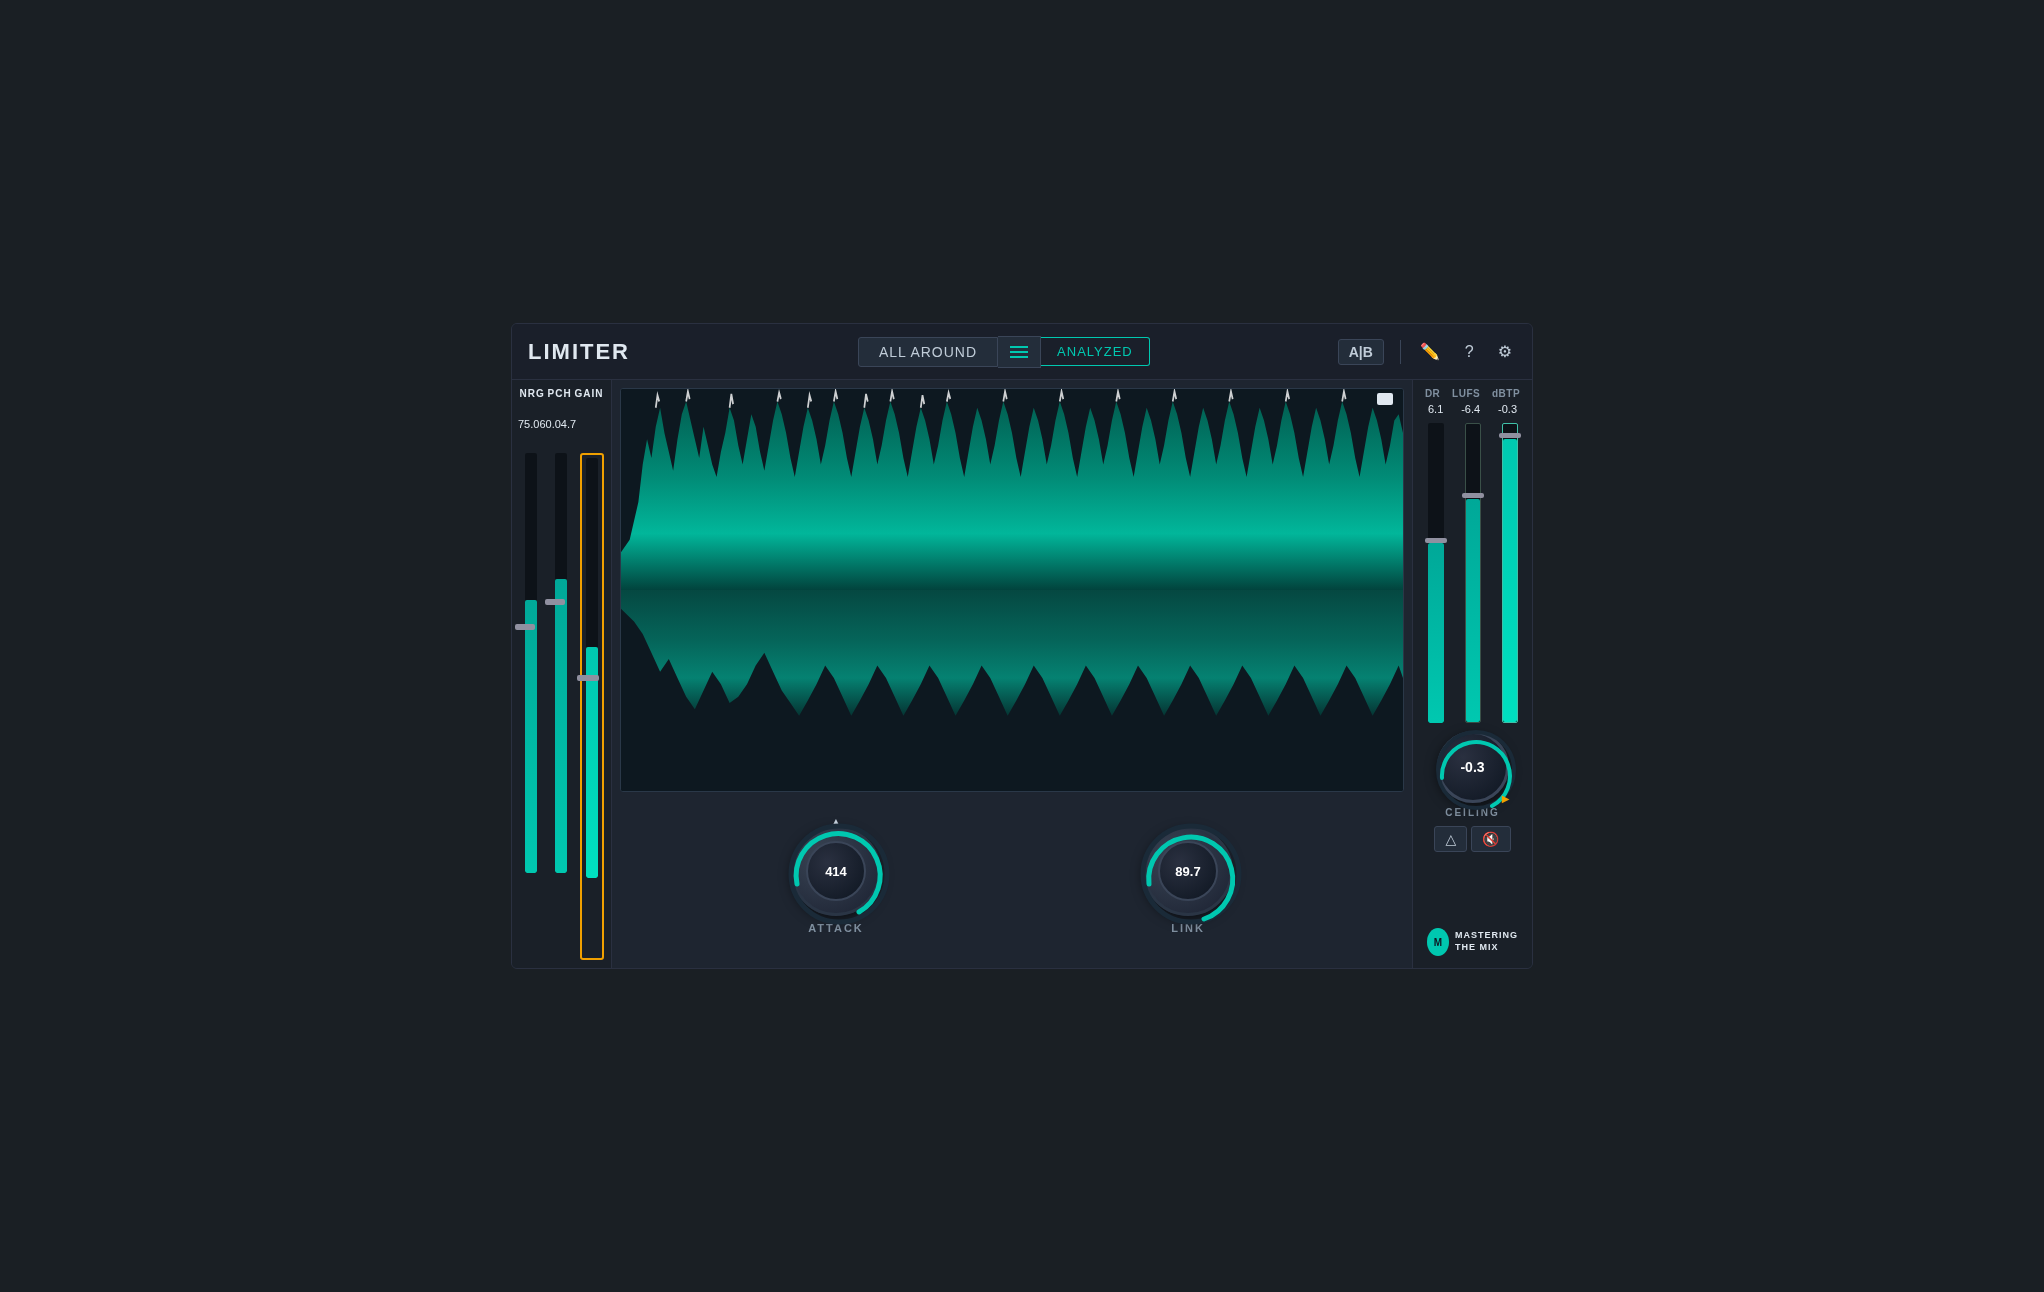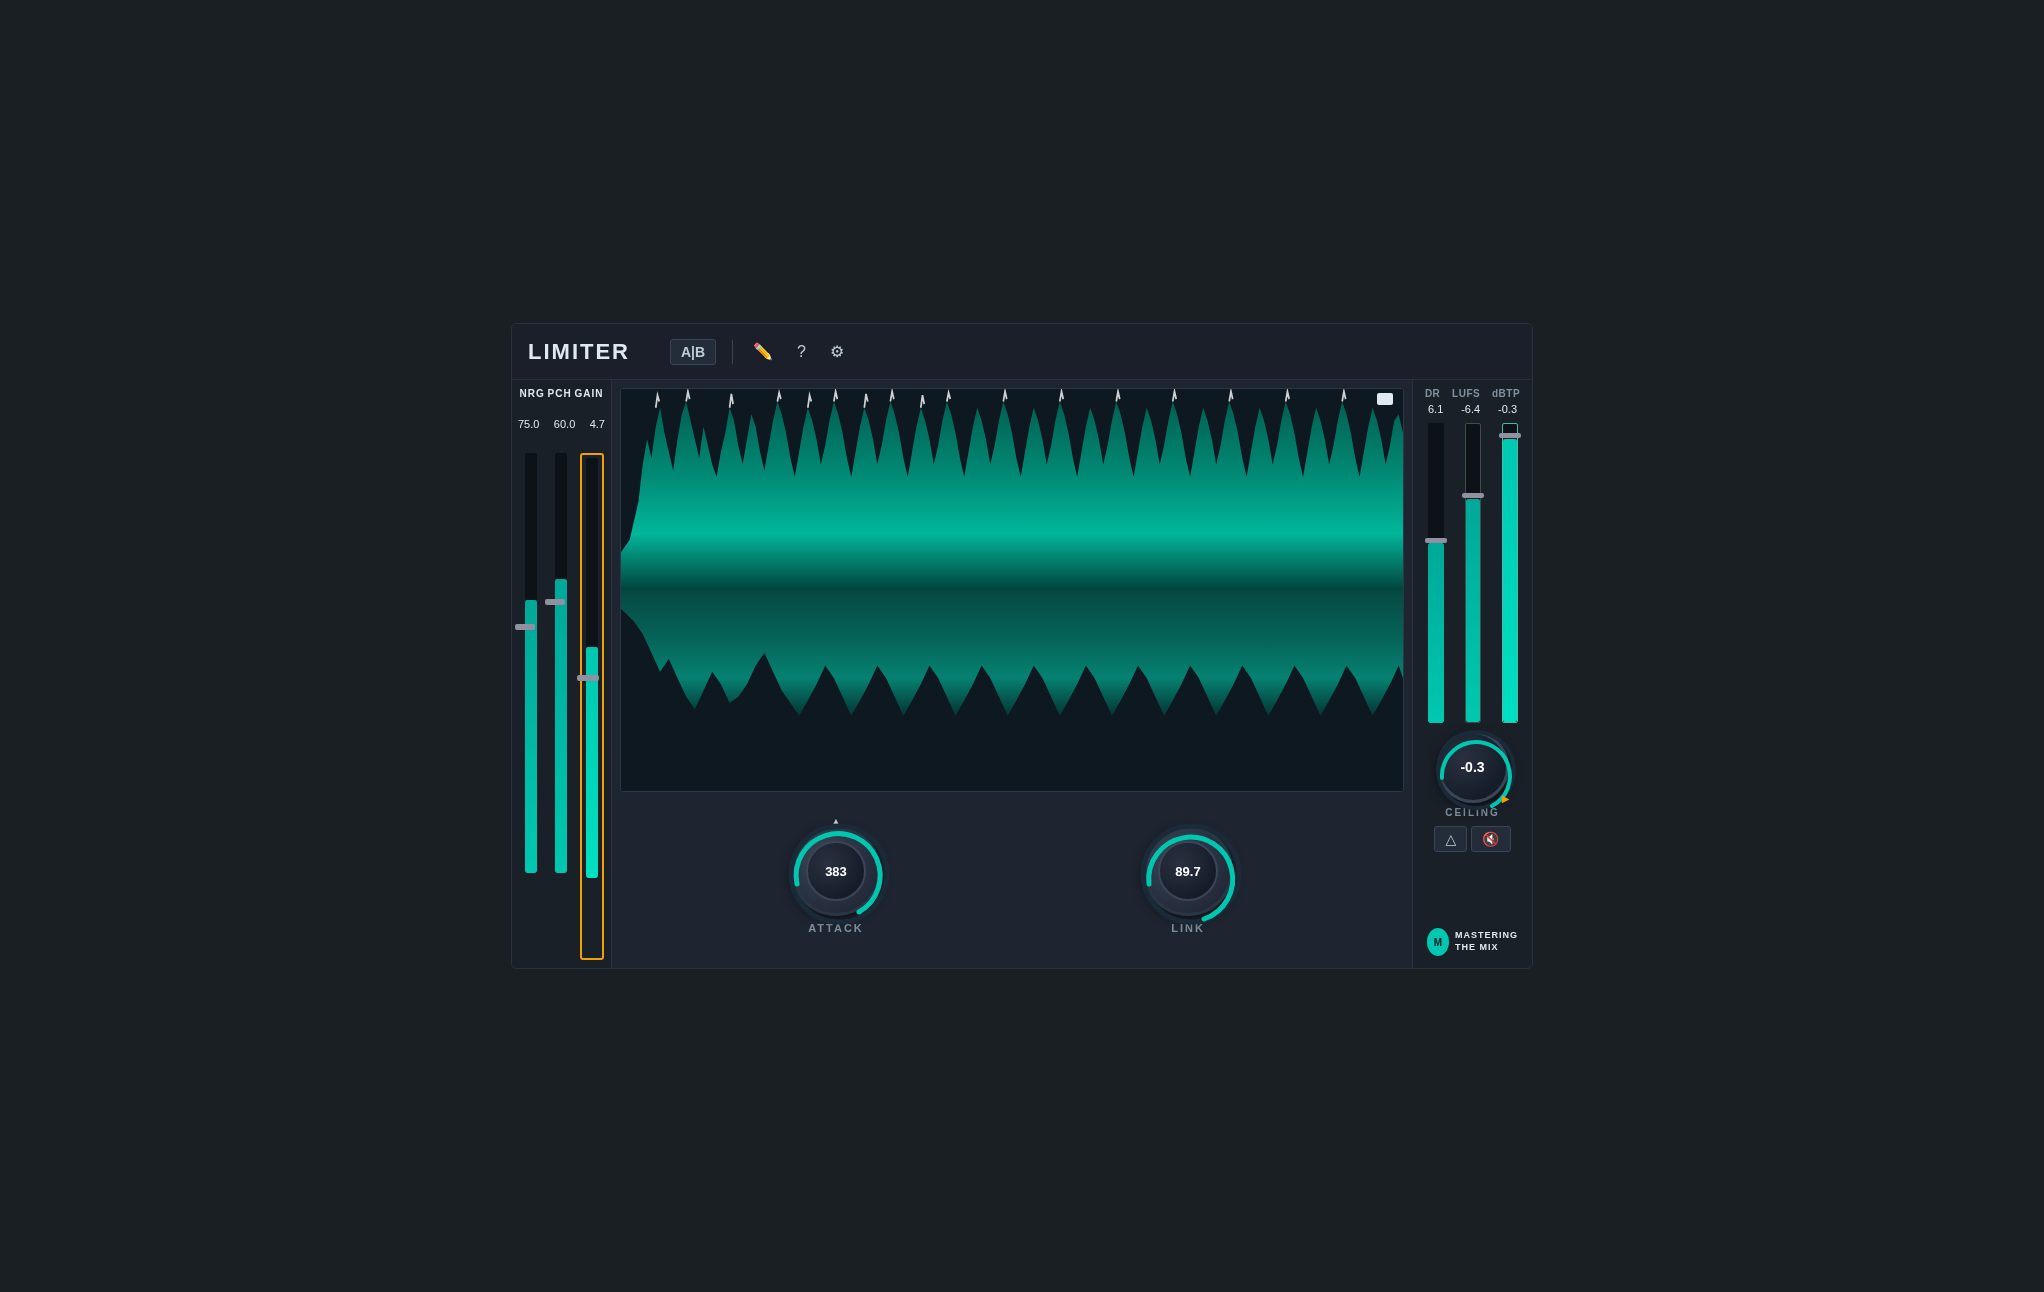--- a/index.html
+++ b/index.html
@@ -137,21 +137,21 @@
       font-size: 10px;
       font-weight: 700;
       letter-spacing: 1px;
       text-align: center;
     }
     .meter-label.active {
       color: #e0e8f0;
     }
     .meter-values {
       display: flex;
-      justify-content: space-between;
+      justify-content: flex-start;
       margin-bottom: 8px;
     }
     .meter-value {
       color: #8090a0;
       font-size: 11px;
       text-align: center;
     }
     .meter-value.active {
       color: #e0e8f0;
     }
@@ -457,20 +457,29 @@
       font-size: 12px;
     }
   </style>
 </head>
 <body>
 
 <div class="plugin-container">
 
   <div class="header">
     <div class="header-title">LIMITER</div>
+    <div class="header-center">
+      <div class="preset-name">ALL AROUND</div>
+      <button class="hamburger-btn">
+        <span></span>
+        <span></span>
+        <span></span>
+      </button>
+      <button class="analyzed-btn">ANALYZED</button>
+    </div>
     <div class="header-right">
       <button class="ab-btn">A|B</button>
       <div class="header-divider"></div>
       <span class="header-icon">✏️</span>
       <span class="header-icon">?</span>
       <span class="header-icon">⚙</span>
     </div>
   </div>
 
   <div class="main-content">
@@ -575,21 +584,21 @@
       <div class="controls-area">
 
         <div class="knob-group">
           <div class="knob-outer" style="position:relative;">
             <div class="cursor-arrow">▲</div>
             <svg class="knob-svg" viewBox="0 0 106 106">
               <circle cx="53" cy="53" r="48" fill="none" stroke="#1a2a38" stroke-width="5"></circle>
               <path d="M 53 53 m -42 10 a 42 42 0 1 1 62 28" fill="none" stroke="#00c8b0" stroke-width="5" stroke-linecap="round"></path>
             </svg>
             <div class="knob-inner">
-              <span class="knob-value">383</span>
+              <span class="knob-value">414</span>
             </div>
           </div>
           <span class="knob-label">ATTACK</span>
         </div>
 
 
         <div class="knob-group">
           <div class="knob-outer" style="position:relative;">
             <svg class="knob-svg" viewBox="0 0 106 106">
               <circle cx="53" cy="53" r="48" fill="none" stroke="#1a2a38" stroke-width="5"></circle>

